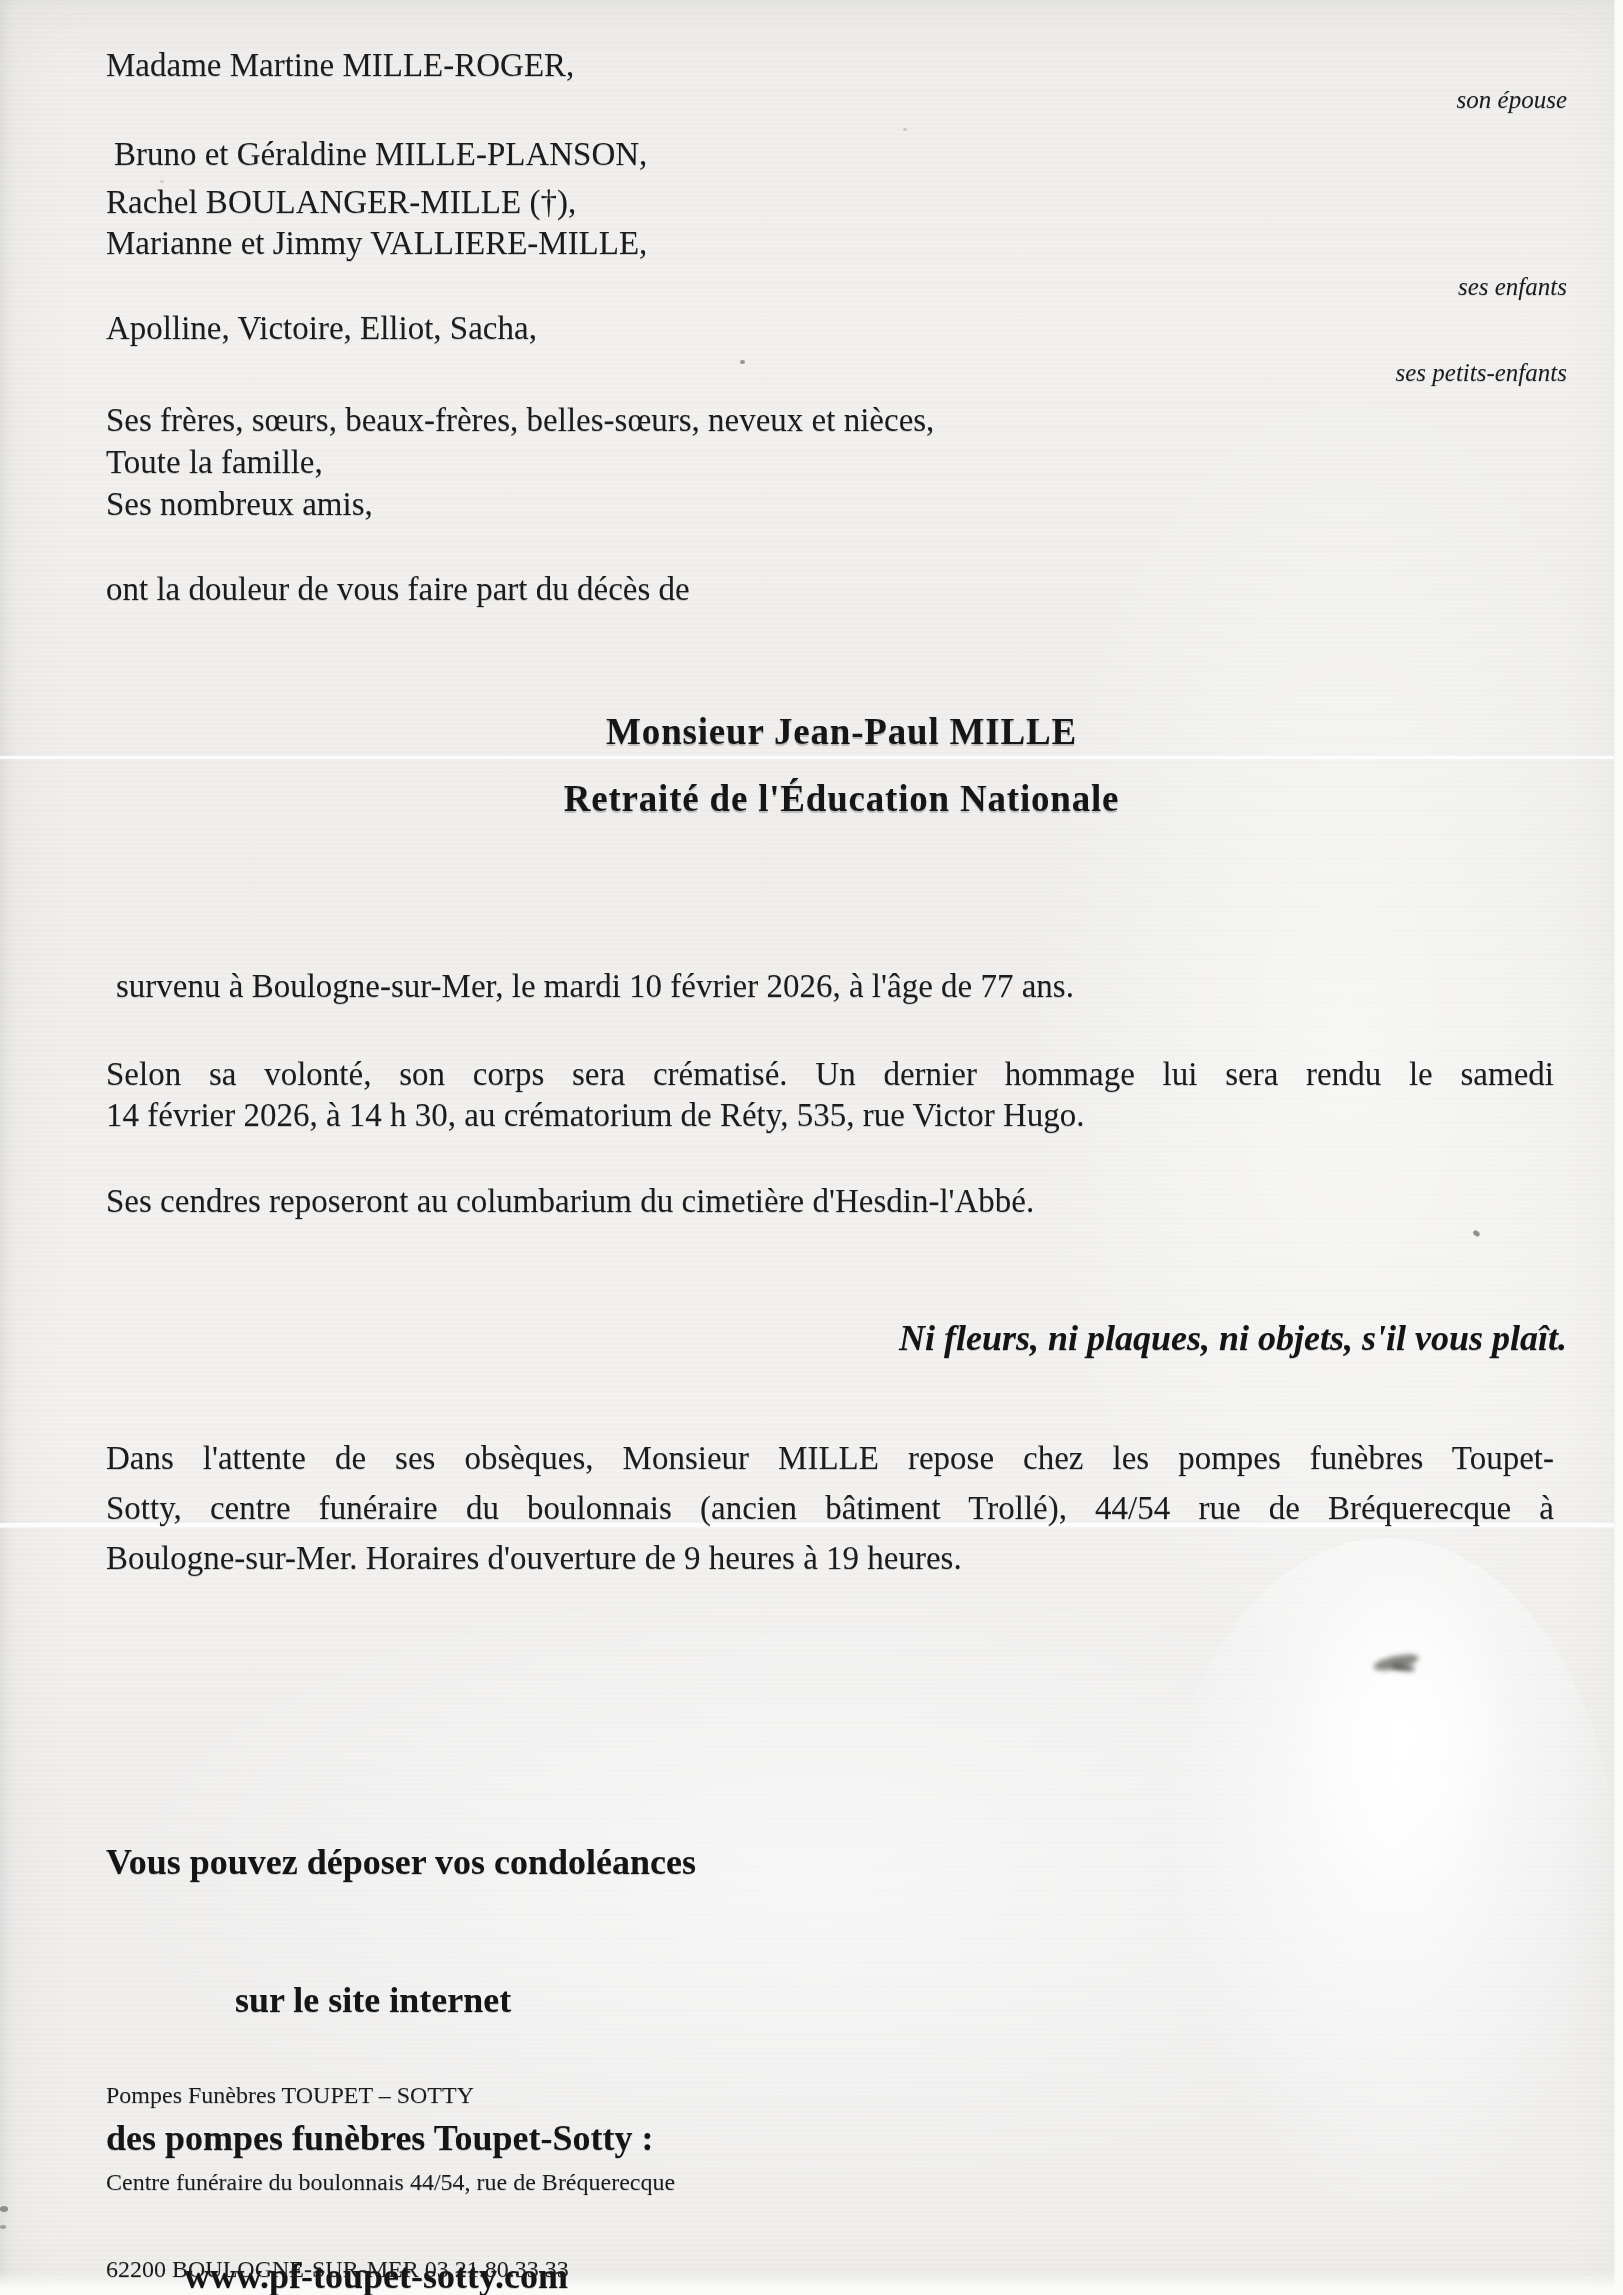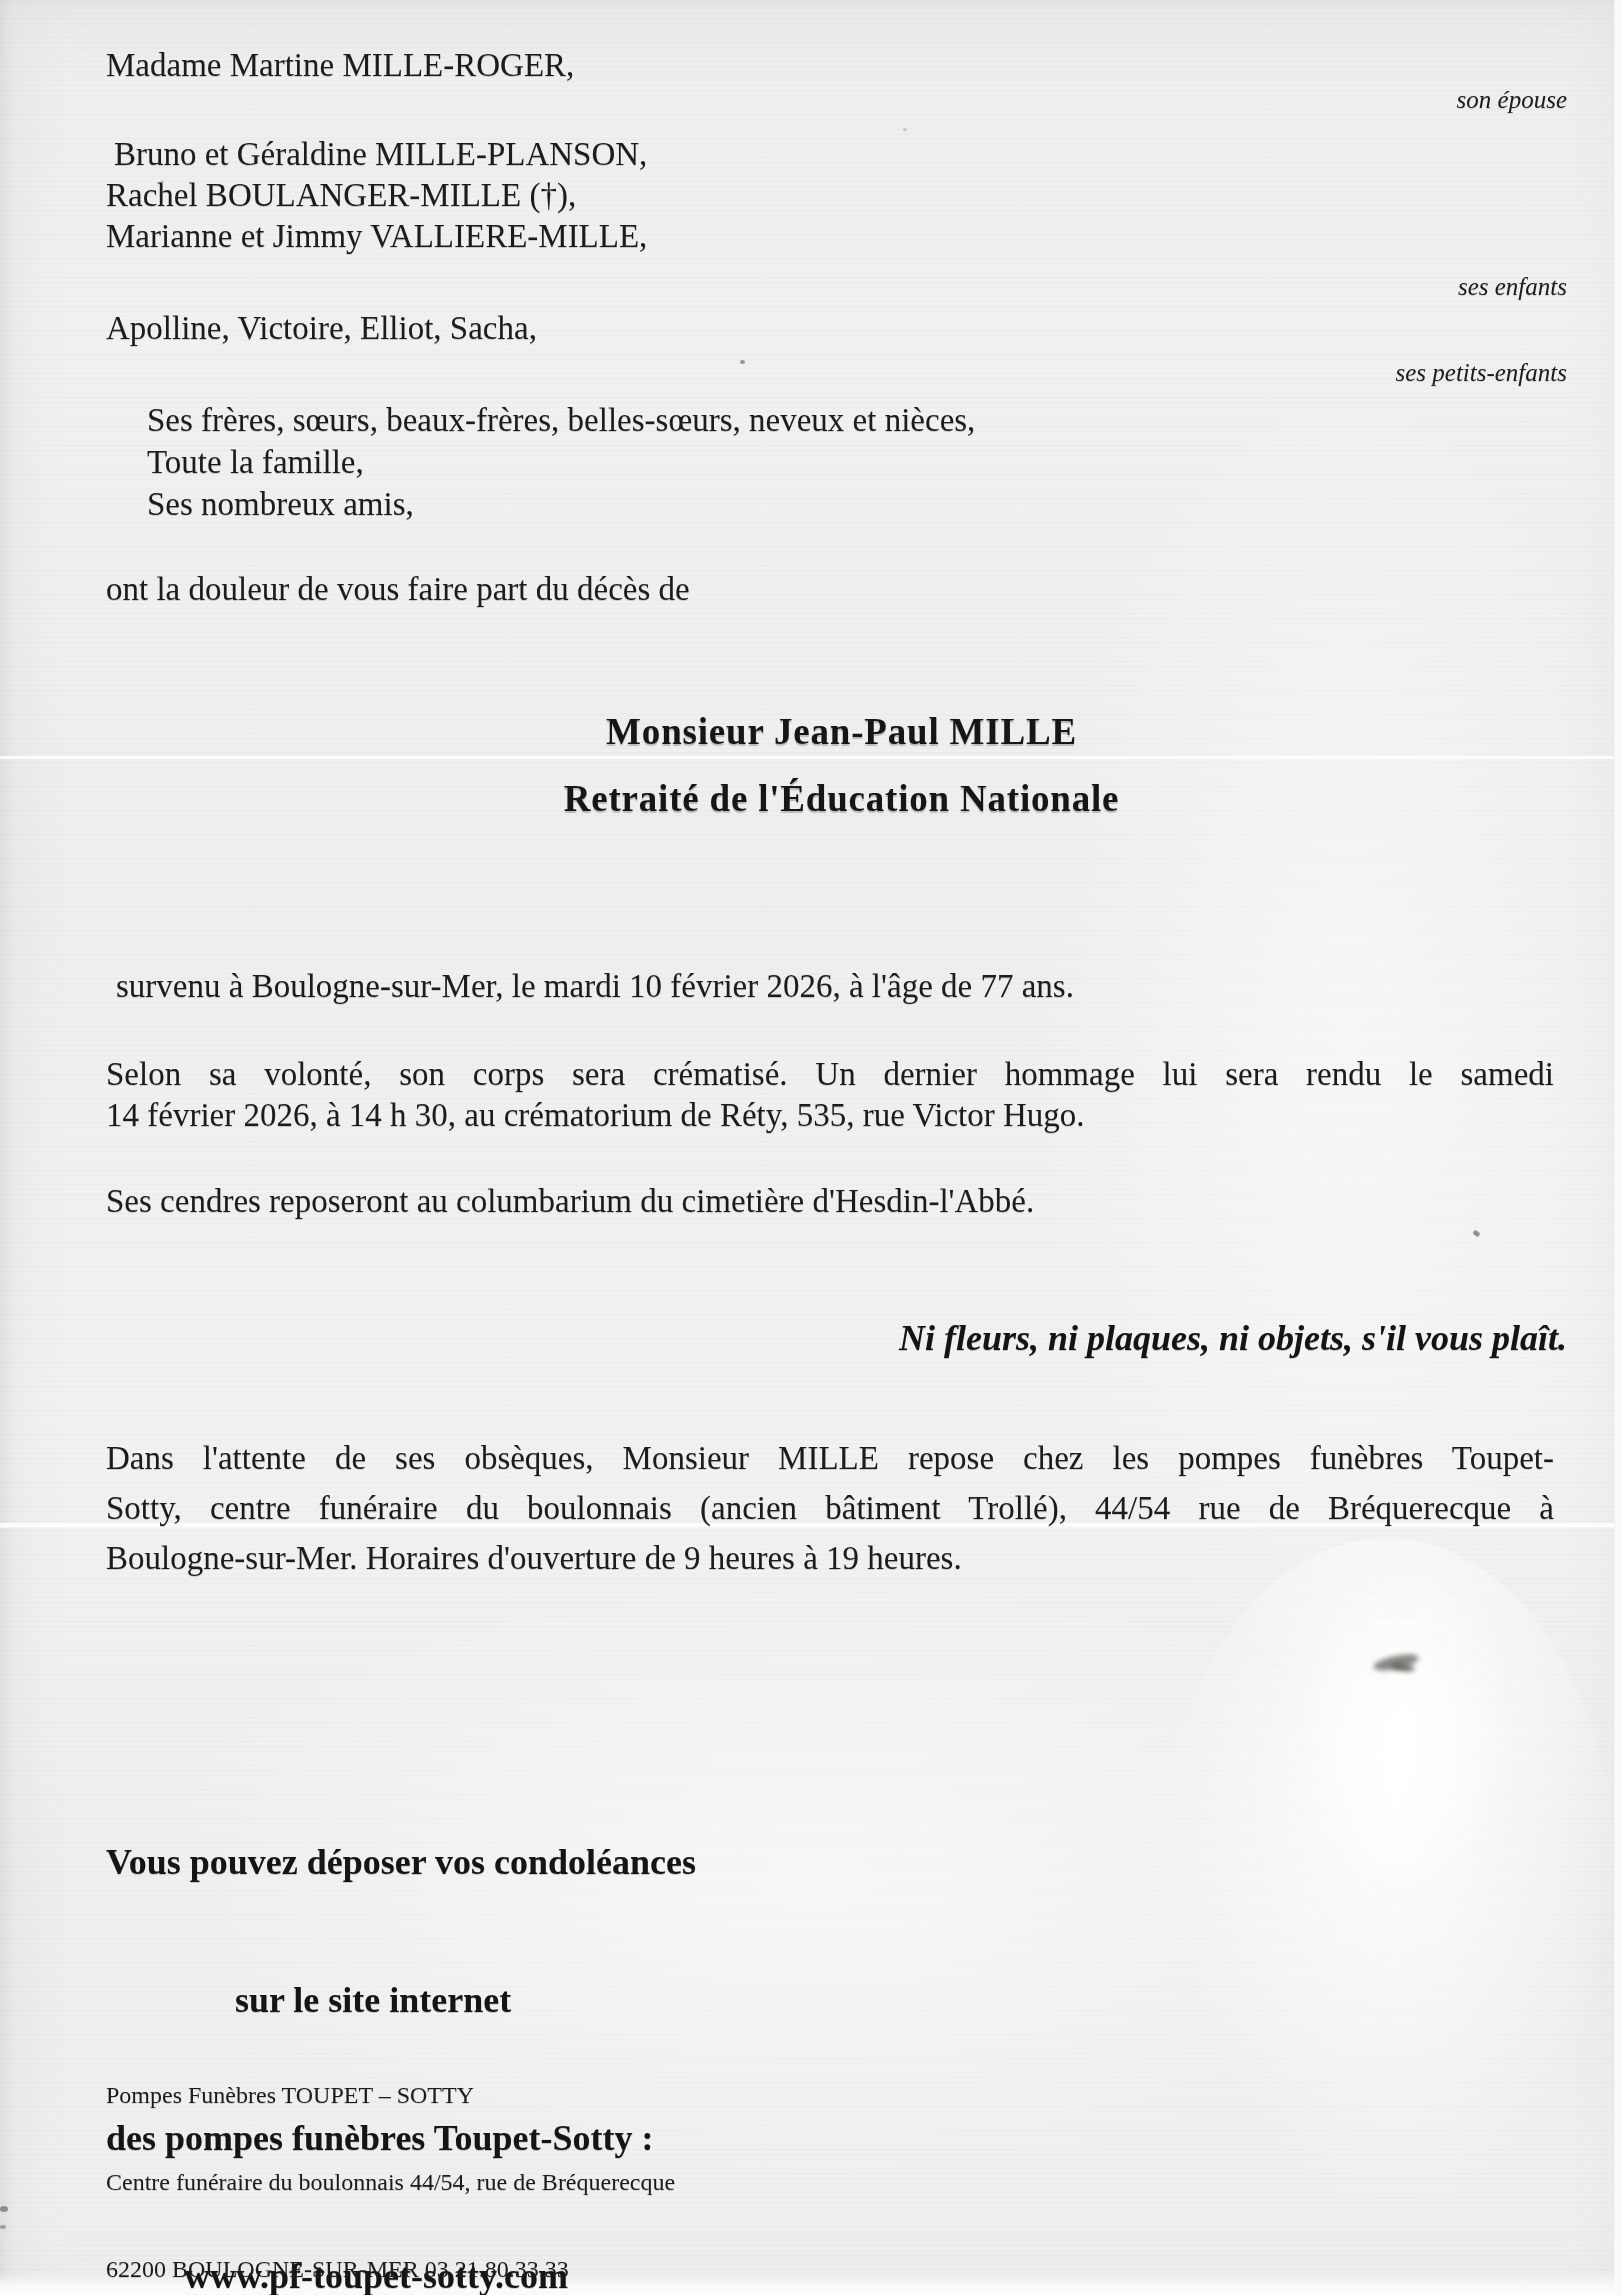--- a/index.html
+++ b/index.html
@@ -74,29 +74,29 @@
   <div class="speck" style="left:903px;top:128px;width:4px;height:3.2px;opacity:.22;"></div>
   <div class="speck" style="left:160px;top:180px;width:4px;height:3.2px;opacity:.18;"></div>
   <div class="speck" style="left:0px;top:2206px;width:8px;height:5.6px;opacity:.5;"></div>
   <div class="speck" style="left:0px;top:2225px;width:6.4px;height:4px;opacity:.4;"></div>
 
   <div class="txt" style="left:106px;top:45px;">Madame Martine MILLE-ROGER,</div>
   <div class="rlabel" style="top:86px;">son épouse</div>
 
   <div class="blk" style="left:106px;top:134px;">
     <div class="txt" style="position:static;text-align:right;">Bruno et Géraldine MILLE-PLANSON,</div>
-    <div class="txt" style="position:static;">Rachel BOULANGER-MILLE (†),</div>
+    <div class="txt" style="position:static;margin-top:7px;">Rachel BOULANGER-MILLE (†),</div>
     <div class="txt" style="position:static;">Marianne et Jimmy VALLIERE-MILLE,</div>
   </div>
   <div class="rlabel" style="top:273px;">ses enfants</div>
 
   <div class="txt" style="left:106px;top:308px;">Apolline, Victoire, Elliot, Sacha,</div>
   <div class="rlabel" style="top:359px;">ses petits-enfants</div>
 
-  <div class="blk" style="left:106px;top:399px;margin-left:41px;">
+  <div class="blk" style="left:106px;top:399px;">
     <div class="txt" style="position:static;line-height:42px;">Ses frères, sœurs, beaux-frères, belles-sœurs, neveux et nièces,</div>
     <div class="txt" style="position:static;line-height:42px;">Toute la famille,</div>
     <div class="txt" style="position:static;line-height:42px;">Ses nombreux amis,</div>
   </div>
 
   <div class="txt" style="left:106px;top:569px;">ont la douleur de vous faire part du décès de</div>
 
   <div class="title" style="top:698px;">
     <div>Monsieur Jean-Paul MILLE</div>
     <div>Retraité de l'Éducation Nationale</div>

